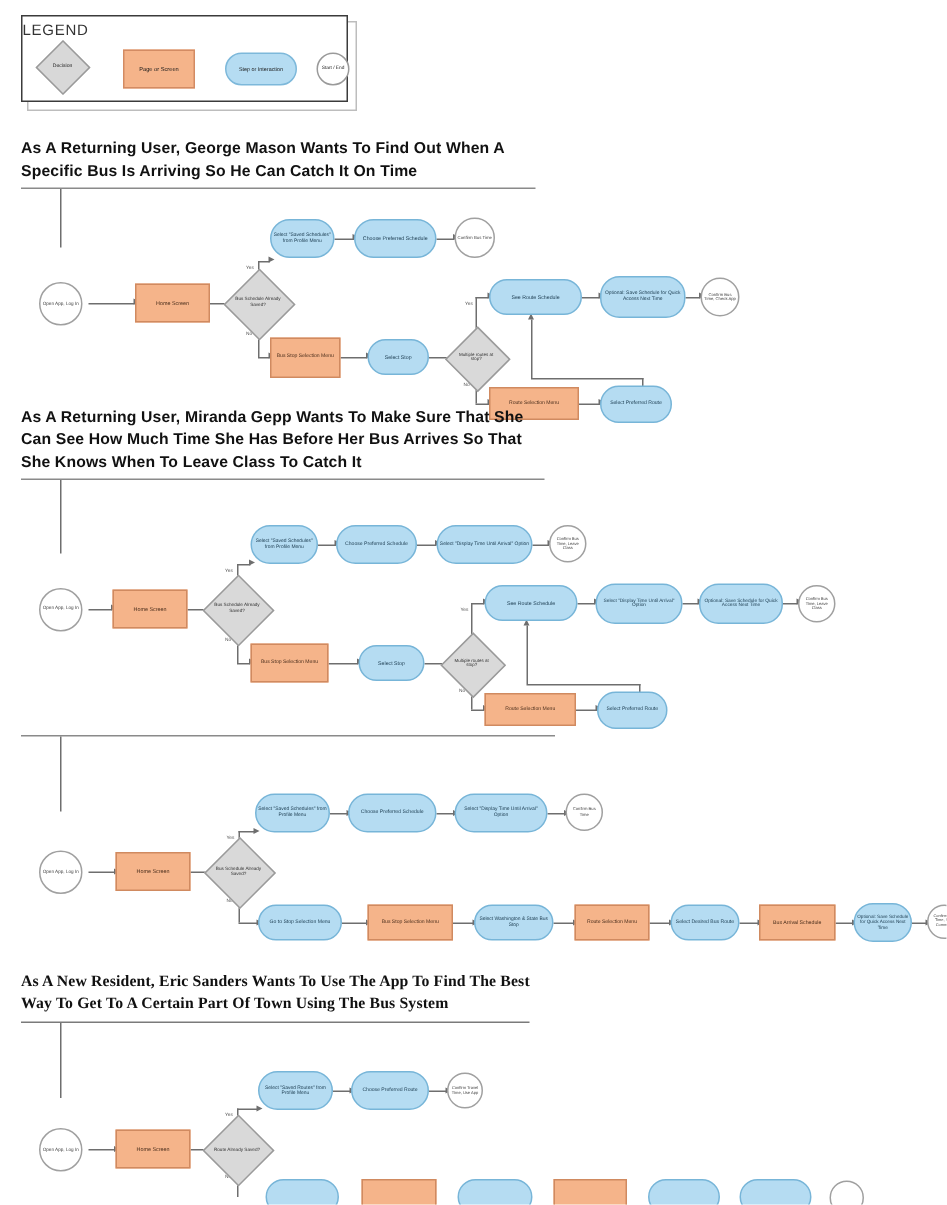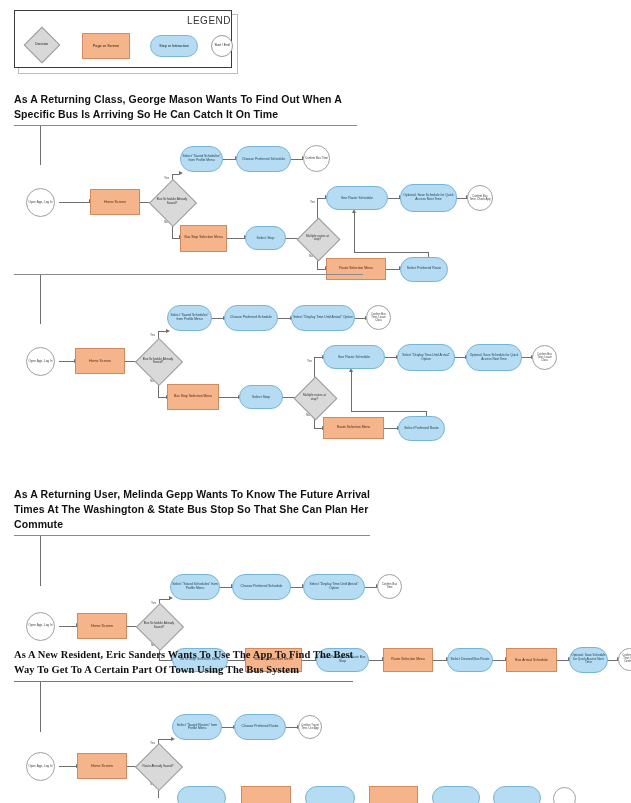--- a/index.html
+++ b/index.html
@@ -2,21 +2,21 @@
 <html><head>
 <meta charset="utf-8">
 <style>
   html,body{margin:0;padding:0;background:#ffffff;}
   body{width:631px;height:803px;position:relative;font-family:"Liberation Sans",sans-serif;color:#1a1a1a;overflow:hidden;}
 
   
   .legend-wrap{position:absolute;left:14px;top:10px;width:222px;height:62px;}
   .legend-shadow{position:absolute;left:4px;top:4px;width:218px;height:58px;border:1px solid #bdbdbd;background:#fff;}
   .legend-box{position:absolute;left:0;top:0;width:216px;height:56px;border:1px solid #3b3b3b;background:#ffffff;}
-  .legend-title{position:absolute;left:0;top:4px;width:216px;text-align:right;font-size:10px;letter-spacing:.5px;color:#333;}
+  .legend-title{position:absolute;left:0;top:4px;width:216px;text-align:left;font-size:10px;letter-spacing:.5px;color:#333;}
   .legend-items{position:absolute;left:0;top:20px;width:216px;height:34px;}
 
   .shape{position:absolute;display:flex;align-items:center;justify-content:center;text-align:center;box-sizing:border-box;}
   .lbl{display:block;line-height:1.12;}
 
   .diamond{background:#d8d8d8;border:1px solid #9a9a9a;transform:rotate(45deg);}
   .diamond .lbl{transform:rotate(-45deg);}
   .orange{background:#f5b48a;border:1px solid #d38b63;}
   .blue{background:#b5dcf2;border:1px solid #7db8da;border-radius:12px;}
   .circ{background:#ffffff;border:1px solid #9a9a9a;border-radius:50%;}
@@ -71,21 +71,21 @@
         <span class="lbl">Step or Interaction</span>
       </div>
       <div class="shape circ lg-c">
         <span class="lbl">Start / End</span>
       </div>
     </div>
   </div>
 </div>
 
 <div class="section" style="top:92px;width:603px;">
-  <div class="heading" style="width:345px;">As A Returning Class, George Mason Wants To Find Out When A Specific Bus Is Arriving So He Can Catch It On Time</div>
+  <div class="heading" style="width:345px;">As A Returning User, George Mason Wants To Find Out When A Specific Bus Is Arriving So He Can Catch It On Time</div>
   <div class="rule" style="width:343px;"></div>
 
   <div class="canvas" style="height:135px;">
 
     <div class="ln v" style="left:26px;top:0px;height:39px;"></div>
     <div class="ln h" style="left:45px;top:76px;width:31px;"></div>
     <div class="arw r" style="left:75px;top:73.5px;"></div>
     <div class="ln h" style="left:126px;top:76px;width:17px;"></div>
     <div class="arw r" style="left:142px;top:73.5px;"></div>
 
@@ -177,20 +177,21 @@
     <div class="node n-blue" style="left:386px;top:58px;width:57px;height:28px;font-size:3.3px;">
       <span class="lbl">Optional: Save Schedule for Quick Access Next Time</span>
       </div>
     <div class="node n-circ" style="left:453px;top:59px;width:26px;height:26px;font-size:2.8px;">
       <span class="lbl">Confirm Bus Time, Check App</span>
       </div>
   </div>
 </div>
 
 <div class="section" style="top:271px;width:603px;">
+  <div class="heading" style="width:350px;">As A Returning User, Miranda Gepp Wants To Make Sure That She Can See How Much Time She Has Before Her Bus Arrives So That She Knows When To Leave Class To Catch It</div>
   <div class="rule" style="width:349px;"></div>
 
   <div class="canvas" style="height:145px;">
     <div class="ln v" style="left:26px;top:0px;height:49px;"></div>
     <div class="ln h" style="left:45px;top:86px;width:16px;"></div>
     <div class="arw r" style="left:60px;top:83.5px;"></div>
     <div class="ln h" style="left:111px;top:86px;width:17px;"></div>
     <div class="arw r" style="left:127px;top:83.5px;"></div>
 
     <div class="ln v" style="left:144px;top:56px;height:16px;"></div>
@@ -290,21 +291,20 @@
     <div class="node n-blue" style="left:452px;top:69px;width:56px;height:27px;font-size:3.2px;">
       <span class="lbl">Optional: Save Schedule for Quick Access Next Time</span>
       </div>
     <div class="node n-circ" style="left:518px;top:70px;width:25px;height:25px;font-size:2.7px;">
       <span class="lbl">Confirm Bus Time, Leave Class</span>
       </div>
   </div>
 </div>
 
 <div class="section" style="top:487px;width:603px;">
-  <div class="heading" style="width:358px;">As A Returning User, Melinda Gepp Wants To Know The Future Arrival Times At The Washington &amp; State Bus Stop So That She Can Plan Her Commute</div>
   <div class="rule" style="width:356px;"></div>
 
   <div class="canvas" style="height:110px;">
     <div class="ln v" style="left:26px;top:0px;height:50px;"></div>
     <div class="ln h" style="left:45px;top:90px;width:18px;"></div>
     <div class="arw r" style="left:62px;top:87.5px;"></div>
     <div class="ln h" style="left:113px;top:90px;width:15px;"></div>
     <div class="arw r" style="left:127px;top:87.5px;"></div>
 
     <div class="ln v" style="left:145px;top:63px;height:14px;"></div>

